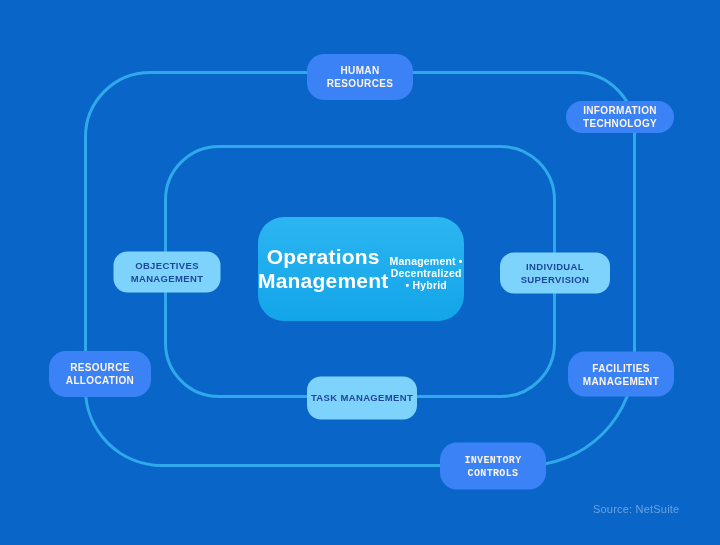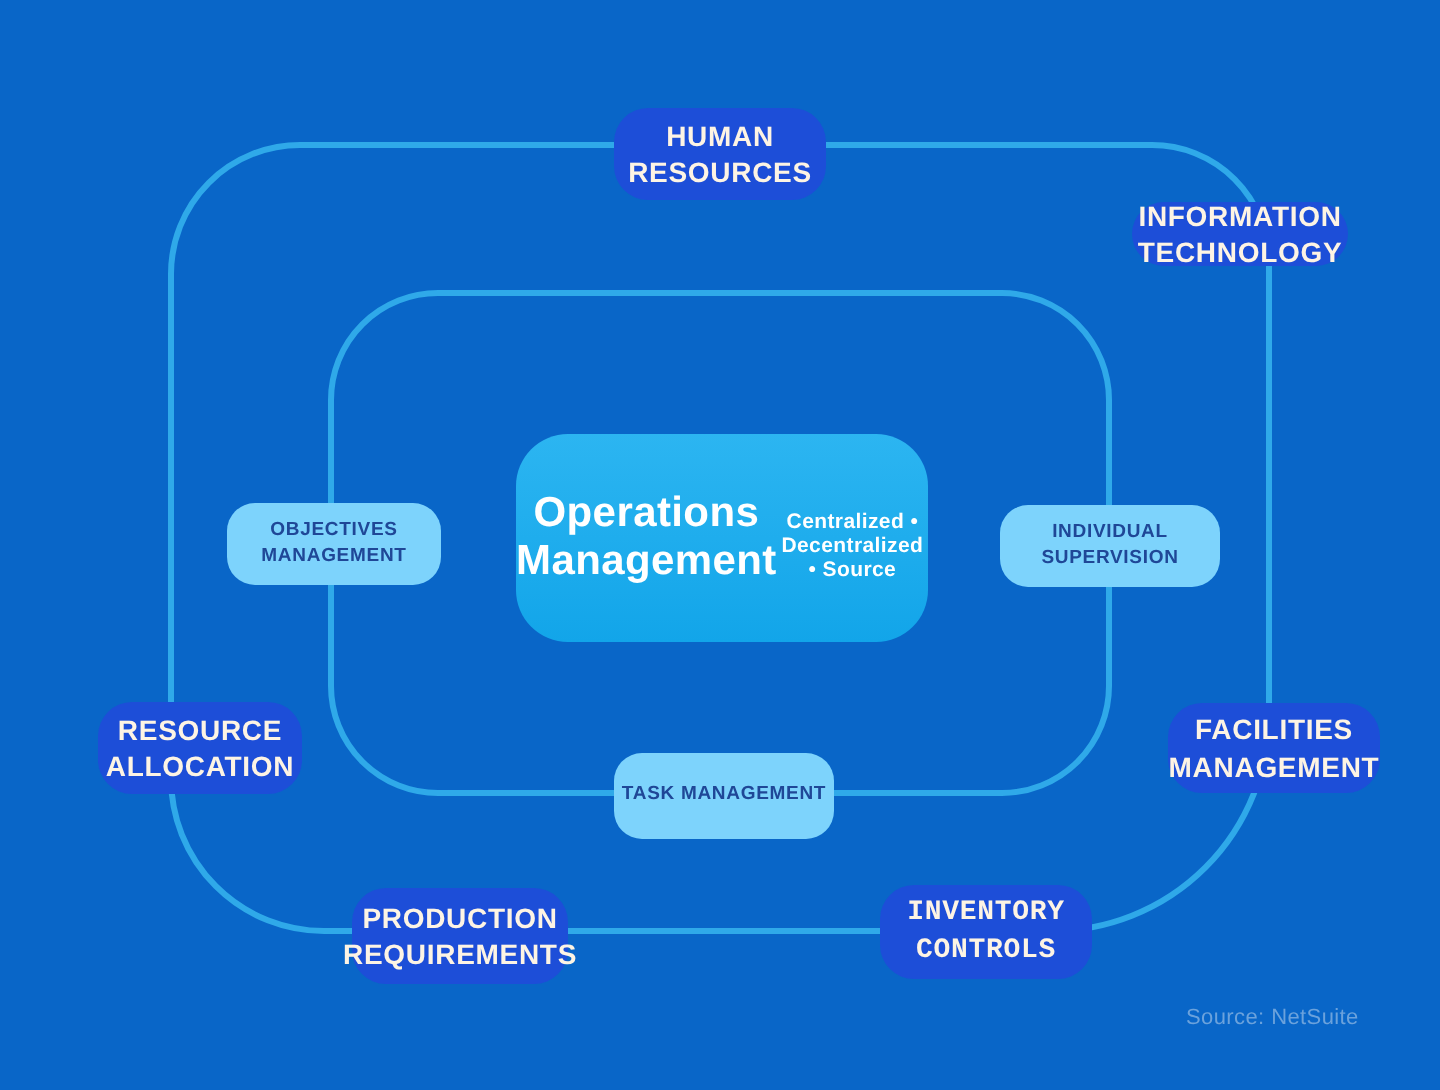--- a/index.html
+++ b/index.html
@@ -19,27 +19,27 @@
   #inner-ring{
     left:164px;top:145px;width:392px;height:253px;
     border-radius:55px;
   }
   .node{
     position:absolute;transform:translate(-50%,-50%);
     display:flex;align-items:center;justify-content:center;
     text-align:center;font-weight:700;line-height:1.3;
     letter-spacing:.35px;z-index:3;text-transform:uppercase;
   }
-  .orange{background:#1d4ed8;color:#FDF4E4;border-radius:17px;font-size:14px;}
+  .orange{background:#3b82f6;color:#FDF4E4;border-radius:17px;font-size:10px;}
   .whitebox{background:#7dd3fc;color:#1F4797;border-radius:14px;font-size:9.5px;}
   #n-hr{left:360px;top:77px;width:106px;height:46px;}
   #n-os{left:100px;top:117px;width:106px;height:46px;}
   #n-it{left:620px;top:117px;width:108px;height:32px;text-align:center;}
   #n-ra{left:100px;top:374px;width:102px;height:46px;}
-  #n-fm{left:621px;top:374px;width:106px;height:45px;margin-left:16px;}
+  #n-fm{left:621px;top:374px;width:106px;height:45px;}
   #n-pr{left:230px;top:468px;width:108px;height:48px;}
   #n-ic{left:493px;top:466px;width:106px;height:47px;font-family:Liberation Mono, monospace;}
   #n-om{left:167px;top:272px;width:107px;height:41px;}
   #n-is{left:555px;top:273px;width:110px;height:41px;}
   #n-tm{left:362px;top:398px;width:110px;height:43px;}
   #center-box{
     position:absolute;left:361px;top:269px;width:206px;height:104px;
     transform:translate(-50%,-50%);
     background:linear-gradient(180deg,#2CB5F1 0%,#12A5E9 100%);
     border-radius:26px;z-index:2;
@@ -56,37 +56,34 @@
 </head>
 <body>
 
 <div id="canvas">
 
   <div id="outer-ring" class="ring"></div>
   <div id="inner-ring" class="ring"></div>
 
   <div id="center-box">
     <div class="center-title">Operations Management</div>
-    <div class="center-sub">Centralized • Decentralized • Source</div>
+    <div class="center-sub">Management • Decentralized • Hybrid</div>
   </div>
 
   <div id="n-hr" class="node orange">
     <span>HUMAN RESOURCES</span>
   </div>
   <div id="n-it" class="node orange">
     <span>INFORMATION TECHNOLOGY</span>
   </div>
   <div id="n-ra" class="node orange">
     <span>RESOURCE ALLOCATION</span>
   </div>
   <div id="n-fm" class="node orange">
     <span>FACILITIES MANAGEMENT</span>
-  </div>
-  <div id="n-pr" class="node orange">
-    <span>PRODUCTION REQUIREMENTS</span>
   </div>
   <div id="n-ic" class="node orange">
     <span>INVENTORY CONTROLS</span>
   </div>
 
   <div id="n-om" class="node whitebox">
     <span>OBJECTIVES MANAGEMENT</span>
   </div>
   <div id="n-is" class="node whitebox">
     <span>INDIVIDUAL SUPERVISION</span>

